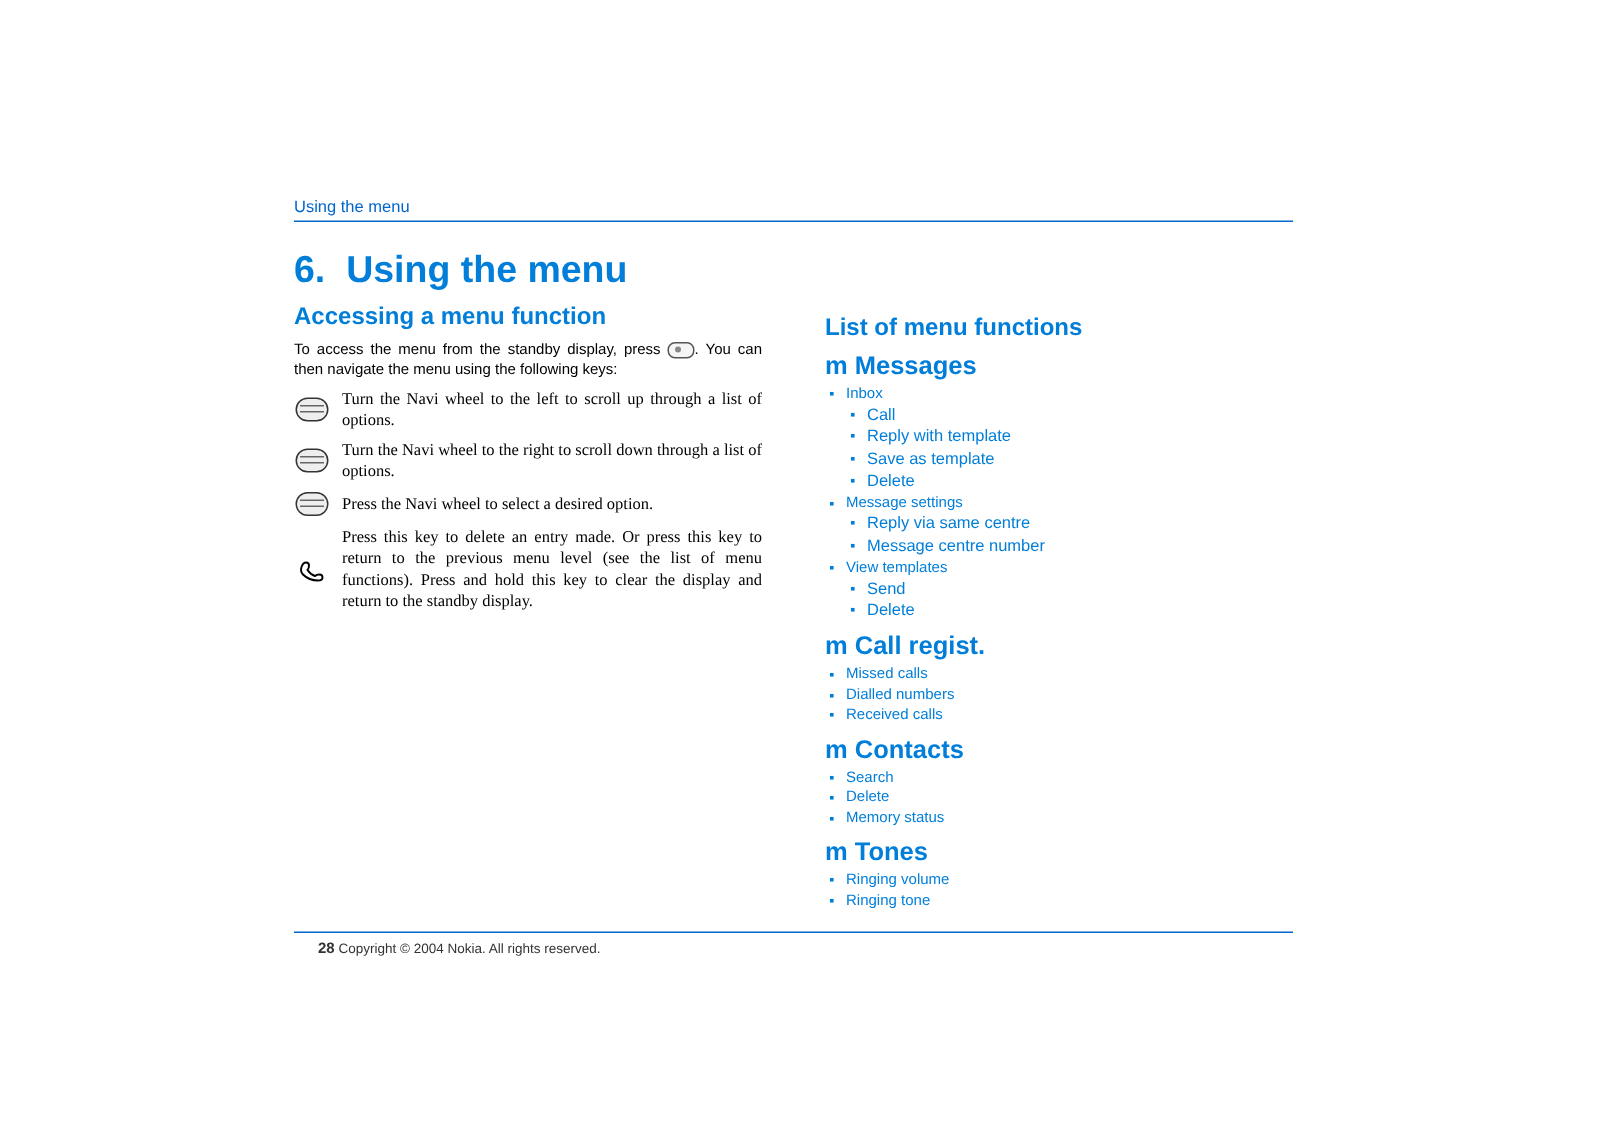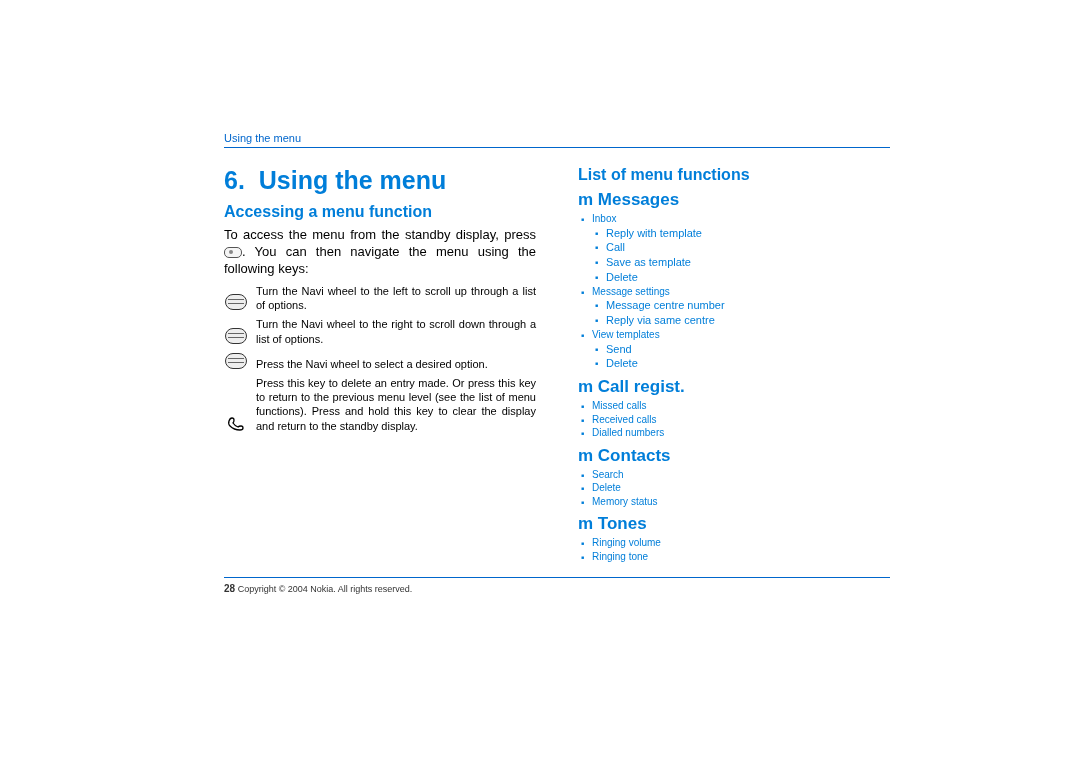--- a/index.html
+++ b/index.html
@@ -5,60 +5,60 @@
   * { box-sizing: border-box; margin: 0; padding: 0; }
   body {
     font-family: Arial, Helvetica, sans-serif;
     background: #fff;
     width: 1080px;
     height: 763px;
     position: relative;
   }
   .page {
     position: absolute;
-    left: 224px;
+    left: 196px;
     top: 132px;
     width: 666px;
   }
   .running-head {
     color: #0066cc;
     font-size: 11px;
     margin-bottom: 3px;
   }
   .top-rule {
     border-top: 1.5px solid #0066cc;
     margin-bottom: 18px;
   }
   .columns {
     display: flex;
     gap: 42px;
   }
   .col-left { flex: 1 1 50%; }
-  .col-right { flex: 1 1 50%; }
+  .col-right { flex: 1 1 50%; margin-top: 44px; }
   h1 {
     color: #007ed9;
     font-size: 25px;
     font-weight: bold;
     margin-bottom: 8px;
   }
   .intro {
     font-size: 11px;
     color: #000;
     text-align: justify;
     line-height: 1.3;
     margin-bottom: 16px;
   }
   h2 {
     color: #007ed9;
     font-size: 16px;
     font-weight: bold;
     margin-bottom: 6px;
   }
   .para {
-    font-size: 13px;
+    font-size: 10px;
     color: #000;
     text-align: justify;
     line-height: 1.3;
     margin-bottom: 6px;
   }
   .inline-icon {
     display: inline-block;
     width: 18px;
     height: 11px;
     border: 1px solid #555;
@@ -72,21 +72,22 @@
     position: absolute;
     left: 4px; top: 2px;
     width: 4px; height: 4px;
     border-radius: 50%;
     background: #888;
   }
   .instruction-row {
     display: flex;
     gap: 8px;
     margin-bottom: 5px;
-    align-items: flex-end;
+    align-items: center;
+    font-family: Liberation Serif, serif;
   }
   .instr-icon {
     flex: 0 0 24px;
     height: 20px;
     display: flex;
     align-items: center;
     justify-content: center;
   }
   .wheel-icon {
     width: 22px; height: 16px;
@@ -154,21 +155,21 @@
   }
   .bottom-rule {
     border-top: 1.5px solid #0066cc;
     margin-top: 14px;
     margin-bottom: 5px;
   }
   .footer {
     font-size: 9px;
     color: #333;
   }
-  .footer .pg { font-weight: bold; font-size:10px;}
+  .footer .pg { font-weight: bold; font-size:10px;margin-left:16px;}
 </style>
 </head>
 <body>
 
 <div class="page">
   <div class="running-head">Using the menu</div>
   <div class="top-rule"></div>
 
   <div class="columns">
     <div class="col-left">
@@ -209,34 +210,34 @@
         </div>
         <div class="instr-text">Press this key to delete an entry made. Or press this key to return to the previous menu level (see the list of menu functions). Press and hold this key to clear the display and return to the standby display.</div>
       </div>
     </div>
 
     <div class="col-right">
       <h2>List of menu functions</h2>
       <div id="menu-container">
           <div class="menu-head">m Messages</div>
           <div class="bullet-l1">Inbox</div>
+          <div class="bullet-l2">Call</div>
           <div class="bullet-l2">Reply with template</div>
-          <div class="bullet-l2">Call</div>
           <div class="bullet-l2">Save as template</div>
           <div class="bullet-l2">Delete</div>
           <div class="bullet-l1">Message settings</div>
+          <div class="bullet-l2">Reply via same centre</div>
           <div class="bullet-l2">Message centre number</div>
-          <div class="bullet-l2">Reply via same centre</div>
           <div class="bullet-l1">View templates</div>
           <div class="bullet-l2">Send</div>
           <div class="bullet-l2">Delete</div>
           <div class="menu-head">m Call regist.</div>
           <div class="bullet-l1">Missed calls</div>
+          <div class="bullet-l1">Dialled numbers</div>
           <div class="bullet-l1">Received calls</div>
-          <div class="bullet-l1">Dialled numbers</div>
           <div class="menu-head">m Contacts</div>
           <div class="bullet-l1">Search</div>
           <div class="bullet-l1">Delete</div>
           <div class="bullet-l1">Memory status</div>
           <div class="menu-head">m Tones</div>
           <div class="bullet-l1">Ringing volume</div>
           <div class="bullet-l1">Ringing tone</div>
         </div>
     </div>
   </div>

